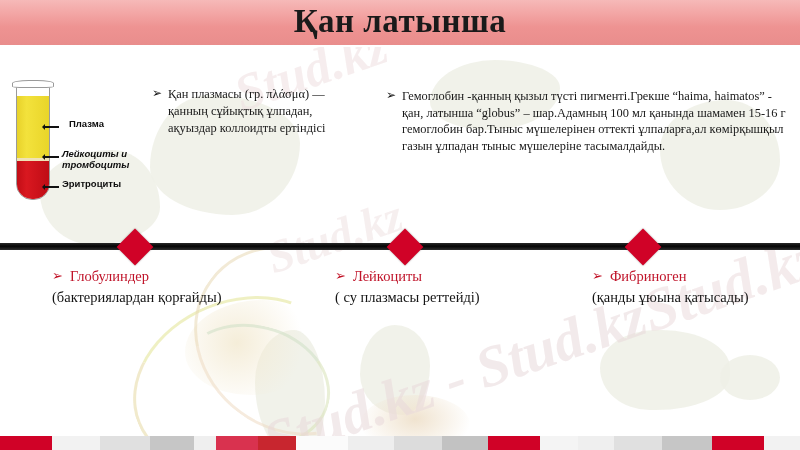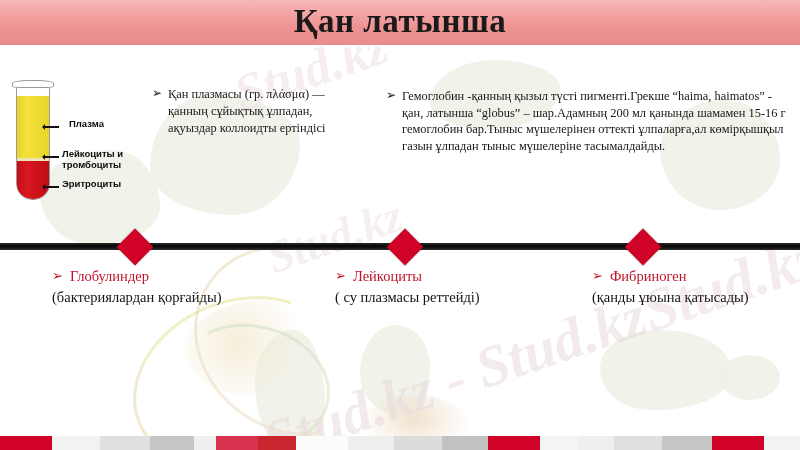--- a/index.html
+++ b/index.html
@@ -191,21 +191,21 @@
   .tube-label {
     position: absolute;
     font-family: "Liberation Sans", sans-serif;
     font-weight: bold;
     font-size: 9.5px;
     color: #0d0d0d;
     line-height: 11px;
     white-space: pre-line;
   }
   .lbl-plasma { left: 62px; top: 118px; padding-left: 7px; }
-  .lbl-leuko  { left: 62px; top: 148px; }
+  .lbl-leuko  { left: 62px; top: 148px; font-style: italic; }
   .lbl-eryth  { left: 62px; top: 178px; }
 
   .leader {
     position: absolute;
     height: 1.6px;
     background: #111;
   }
   .leader::after {
     content: "";
     position: absolute;
@@ -365,21 +365,21 @@
   <div class="bullet-block" id="block-left">
     <div class="bullet-row">
       <span class="arrow-marker">➢</span>
       <span class="btext">Қан плазмасы (гр. πλάσμα) — қанның сұйықтық ұлпадан, ақуыздар коллоидты ертіндісі</span>
     </div>
   </div>
 
   <div class="bullet-block" id="block-right">
     <div class="bullet-row">
       <span class="arrow-marker">➢</span>
-      <span class="btext">Гемоглобин -қанның қызыл түсті пигменті.Грекше “haima, haimatos” - қан, латынша “globus” – шар.Адамның 200 мл қанында шамамен 15-16 г гемоглобин бар.Тыныс мүшелерінен оттекті ұлпаларға,ал көмірқышқыл газын ұлпадан тыныс мүшелеріне тасымалдайды.</span>
+      <span class="btext">Гемоглобин -қанның қызыл түсті пигменті.Грекше “haima, haimatos” - қан, латынша “globus” – шар.Адамның 100 мл қанында шамамен 15-16 г гемоглобин бар.Тыныс мүшелерінен оттекті ұлпаларға,ал көмірқышқыл газын ұлпадан тыныс мүшелеріне тасымалдайды.</span>
     </div>
   </div>
 
 
   <div class="timeline"></div>
   <div class="node node-1"></div>
   <div class="node node-2"></div>
   <div class="node node-3"></div>
 
   <div class="protein-col" id="col-1">

